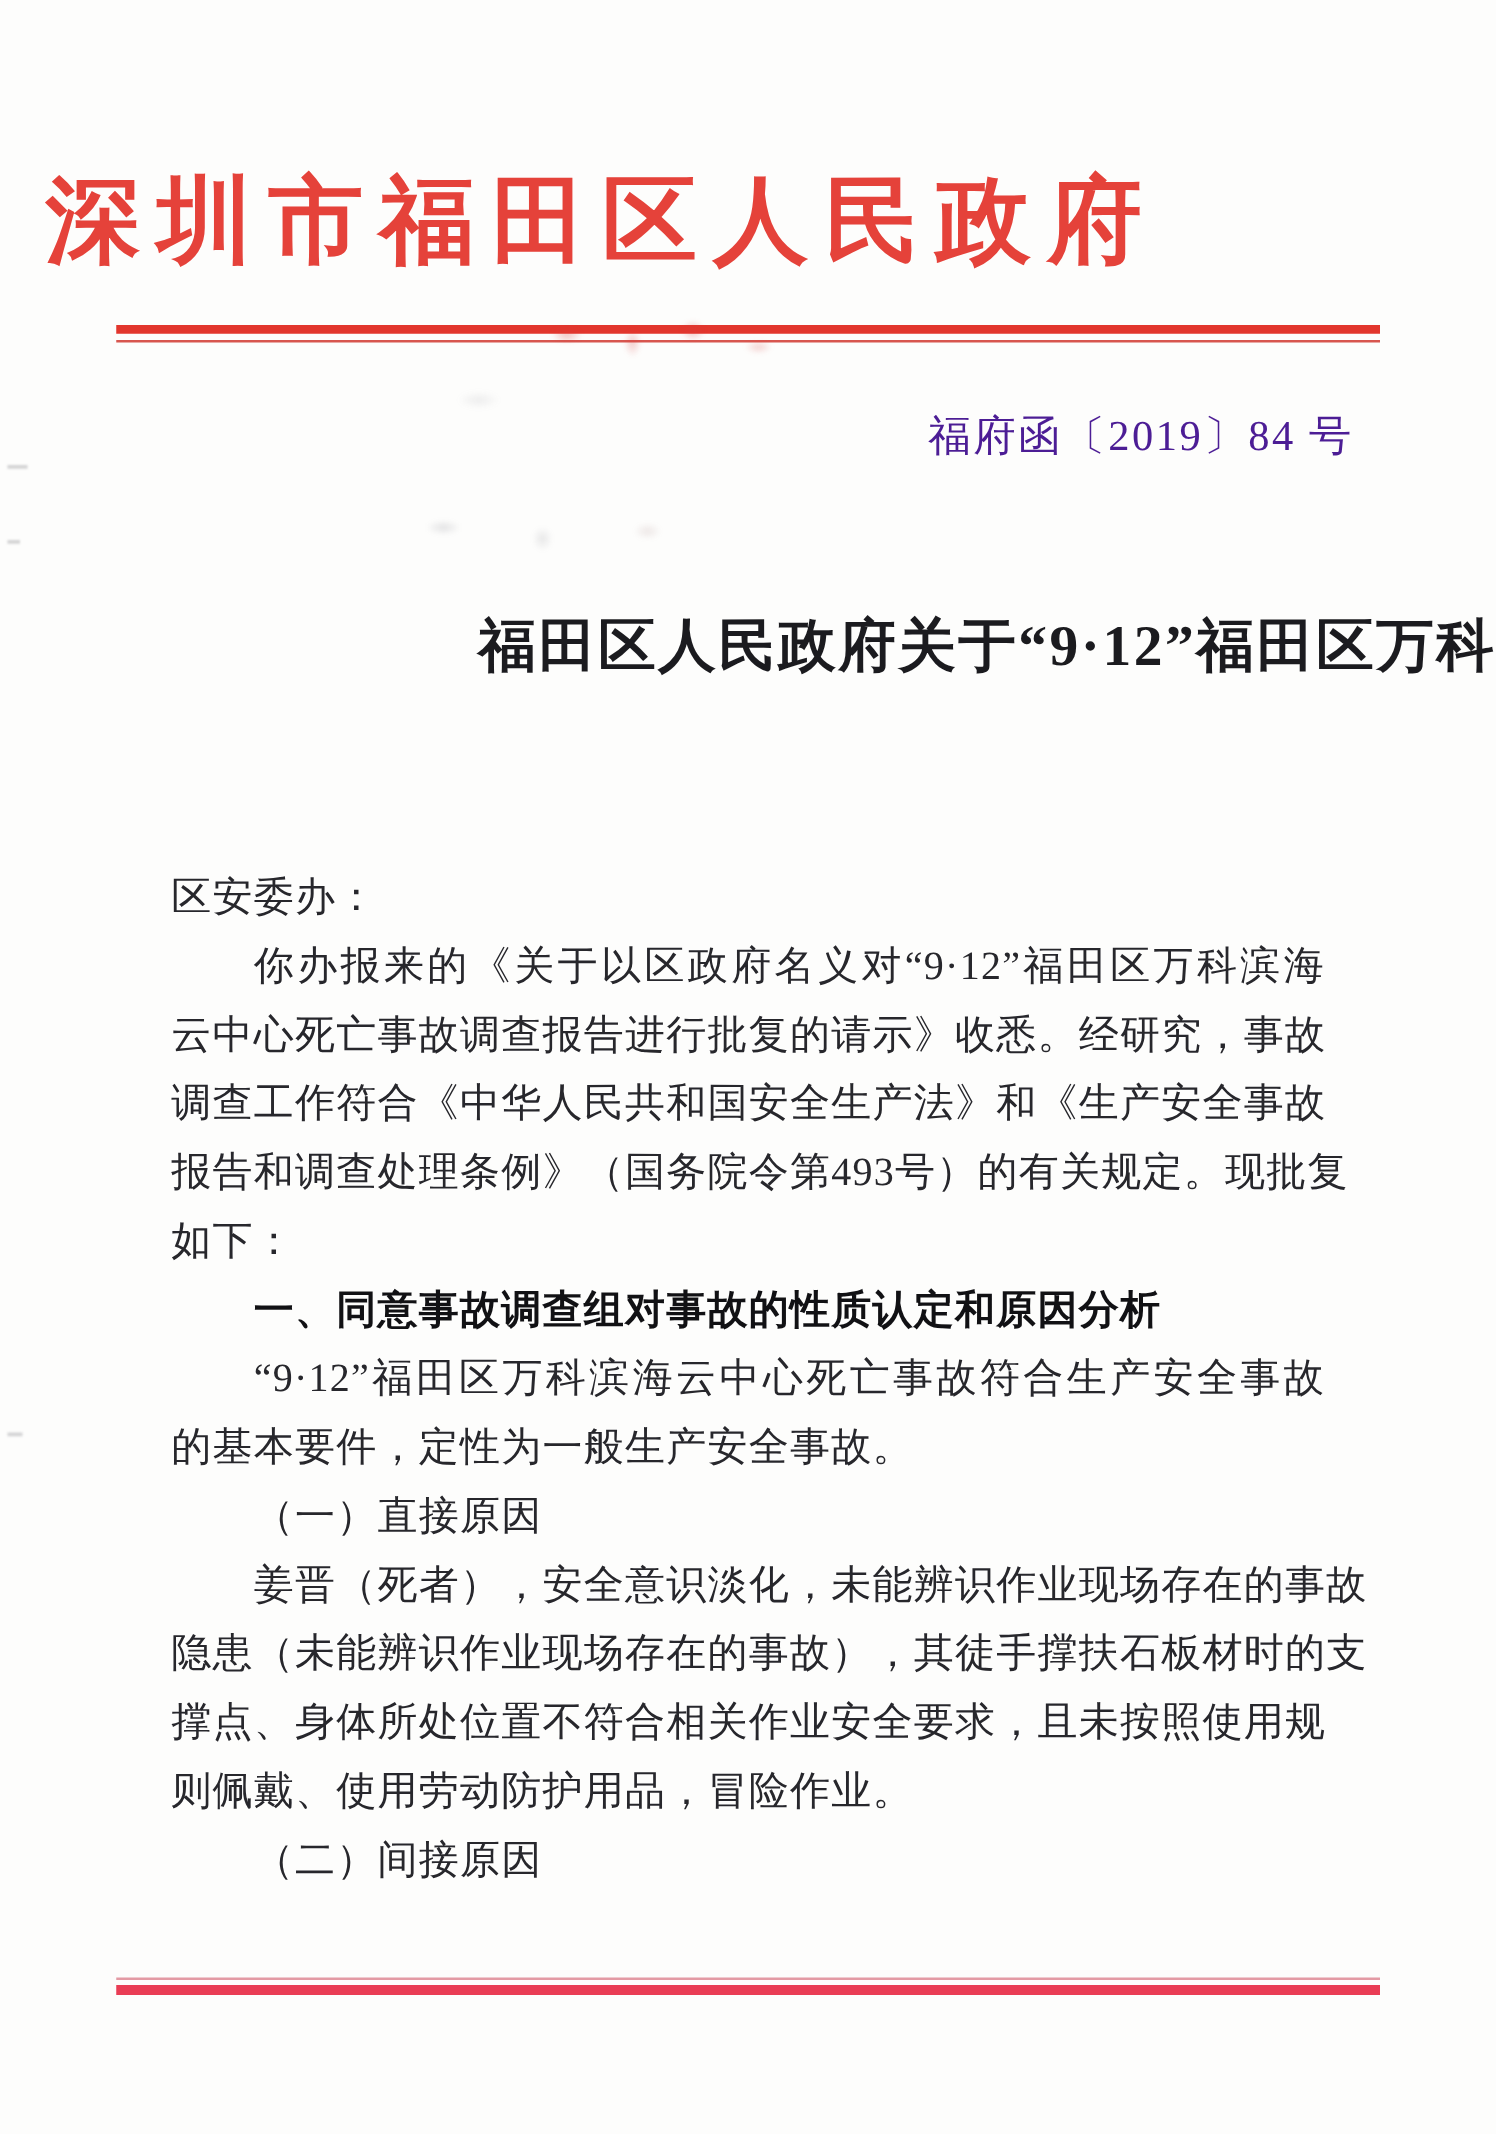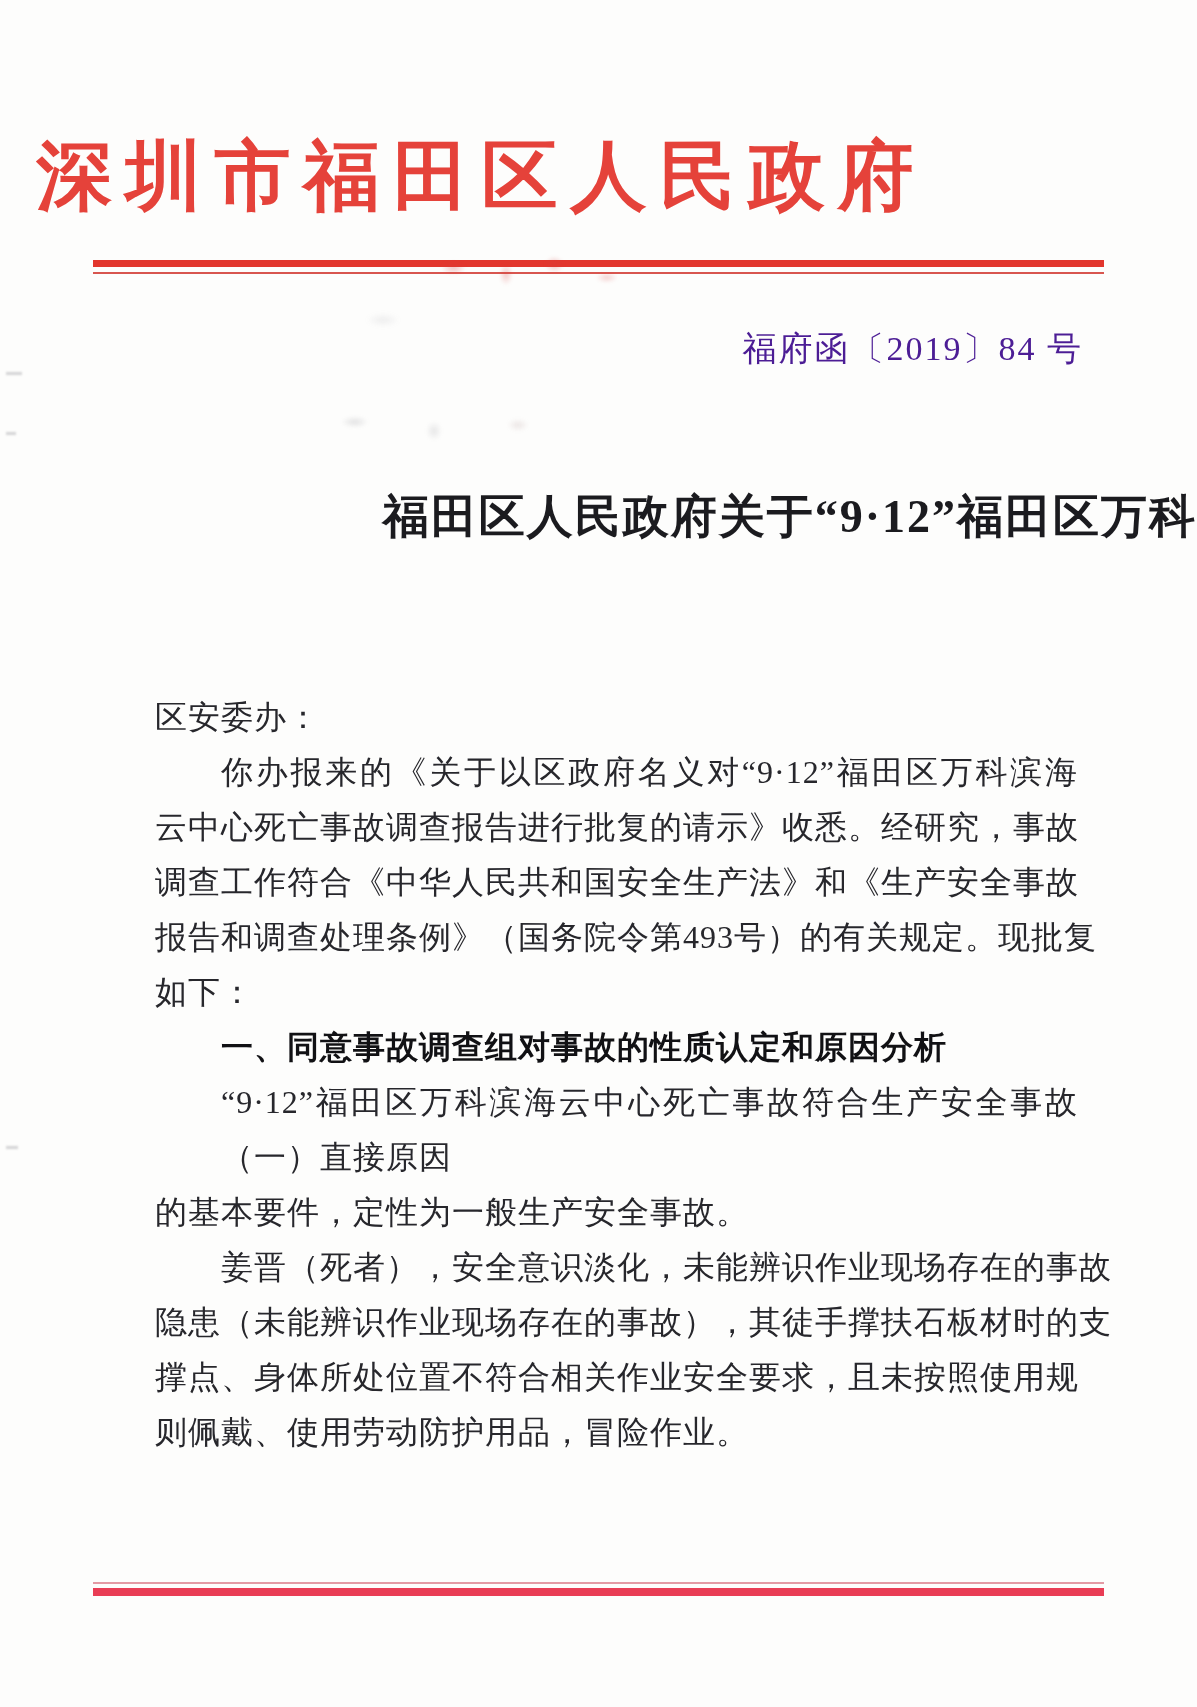--- a/index.html
+++ b/index.html
@@ -83,21 +83,21 @@
     line-height: 62px;
     font-weight: bold;
     color: #1b1b1f;
     letter-spacing: 2px;
   }
   .title span { display: block; }
 
   
   .body-block {
     position: absolute;
-    top: 690px; left: 155px; width: 923px;
+    top: 690px; left: 137px; width: 923px;
   }
   .line {
     margin: 0;
     font-size: 32px;
     line-height: 55px;
     color: #27272c;
     white-space: nowrap;
     letter-spacing: 1px;
   }
   .fill { text-align: justify; text-align-last: justify; }
@@ -137,27 +137,28 @@
 
     <p class="line fill indent">你办报来的《关于以区政府名义对“9·12”福田区万科滨海</p>
     <p class="line fill">云中心死亡事故调查报告进行批复的请示》收悉。经研究，事故</p>
     <p class="line fill">调查工作符合《中华人民共和国安全生产法》和《生产安全事故</p>
     <p class="line fill">报告和调查处理条例》（国务院令第493号）的有关规定。现批复</p>
     <p class="line">如下：</p>
 
     <p class="line heading indent">一、同意事故调查组对事故的性质认定和原因分析</p>
 
     <p class="line fill indent">“9·12”福田区万科滨海云中心死亡事故符合生产安全事故</p>
+    <p class="line">的基本要件，定性为一般生产安全事故。</p>
+
     <p class="line indent">（一）直接原因</p>
-
-    <p class="line">的基本要件，定性为一般生产安全事故。</p>
 
     <p class="line fill indent">姜晋（死者），安全意识淡化，未能辨识作业现场存在的事故</p>
     <p class="line fill">隐患（未能辨识作业现场存在的事故），其徒手撑扶石板材时的支</p>
     <p class="line fill">撑点、身体所处位置不符合相关作业安全要求，且未按照使用规</p>
     <p class="line">则佩戴、使用劳动防护用品，冒险作业。</p>
 
+    <p class="line indent">（二）间接原因</p>
   </div>
 
   <div class="rule rule-thin-bot"></div>
   <div class="rule rule-thick-bot"></div>
 
 </div>
 
 </body></html>

